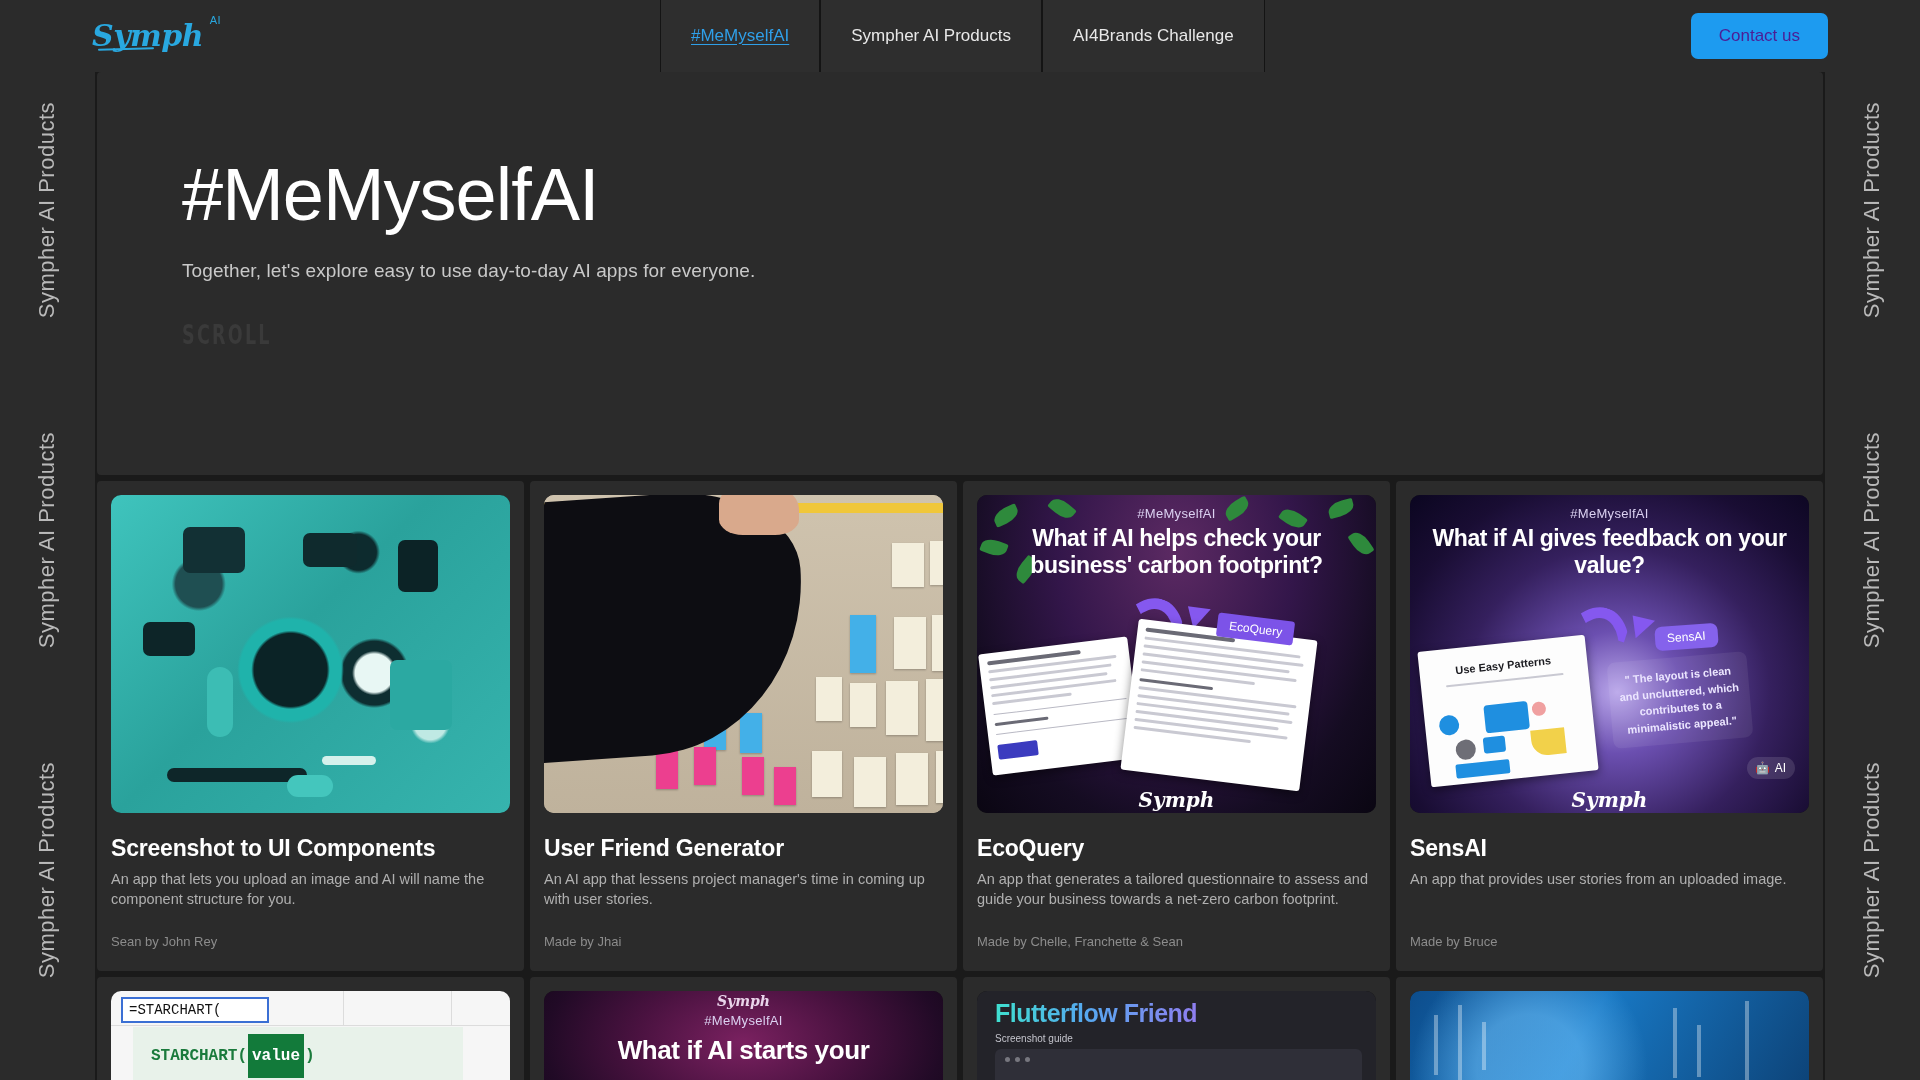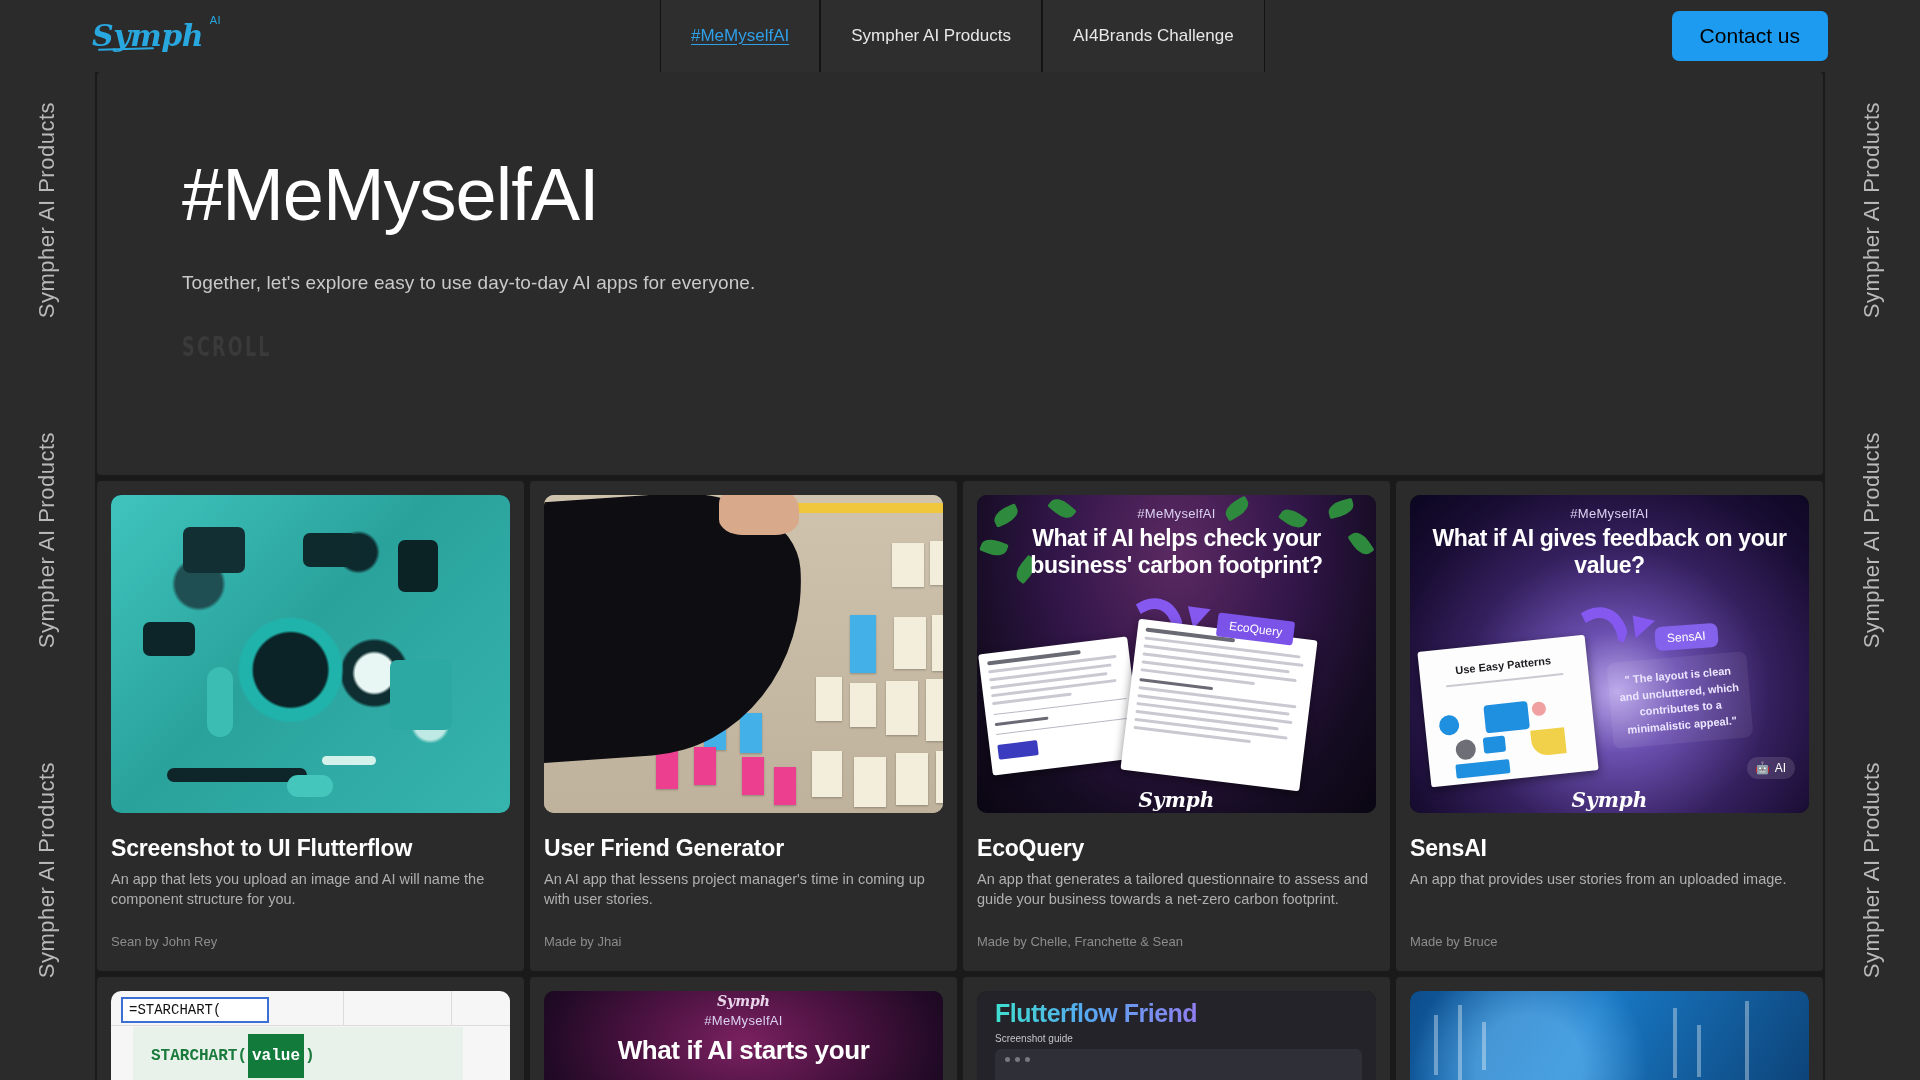--- a/index.html
+++ b/index.html
@@ -53,23 +53,23 @@
     background: #2e2e2e;
     border-left: 1px solid #141414;
     border-right: 1px solid #141414;
     cursor: pointer;
     white-space: nowrap;
   }
   .nav-link.active { color: #2f9fe8; text-decoration: underline; text-underline-offset: 3px; }
 
   .nav-right { flex: 1; display: flex; align-items: center; justify-content: flex-end; padding-right: 92px; }
   .contact-btn {
-    background: #1d9bf0; color: #000000;
+    background: #1d9bf0; color: #4c1d95;
     border: none; border-radius: 7px;
-    font-size: 21px;
+    font-size: 17px;
     font-family: "Liberation Sans", sans-serif;
     padding: 13px 28px;
     cursor: pointer;
   }
 
   
   .rail {
     position: absolute; top: 72px; width: 96px; height: 1008px;
     background: #2b2b2b;
     overflow: hidden;
@@ -112,21 +112,21 @@
     padding: 84px 0 0 85px;
   }
   .hero-title {
     color: #ffffff;
     font-size: 74px;
     font-weight: 400;
     letter-spacing: -1px;
     line-height: 1.05;
   }
   .hero-sub {
-    margin-top: 38px;
+    margin-top: 26px;
     color: #c9c9c9;
     font-size: 19px;
     letter-spacing: 0.1px;
   }
   .scroll-word {
     margin-top: 38px;
     color: #3a3a3a;
     font-size: 26px;
     font-weight: 700;
     font-family: "DejaVu Sans Condensed", "Liberation Sans Narrow", "Liberation Sans", sans-serif;
@@ -396,21 +396,21 @@
           <span class="chip" style="left:48%;top:12%;width:54px;height:34px;background:#0f2a2d;"></span>
           <span class="chip" style="left:72%;top:14%;width:40px;height:52px;background:#0c2326;"></span>
           <span class="chip" style="left:8%;top:40%;width:52px;height:34px;background:#0d2528;"></span>
           <span class="chip" style="left:70%;top:52%;width:62px;height:70px;background:#2ba9a2;"></span>
           <span class="chip" style="left:24%;top:54%;width:26px;height:70px;background:#3cbdb4;border-radius:13px;"></span>
           <span class="chip" style="left:14%;top:86%;width:140px;height:14px;background:#0e2629;border-radius:8px;"></span>
           <span class="chip" style="left:53%;top:82%;width:54px;height:9px;background:#d5f1ec;border-radius:5px;"></span>
           <span class="chip" style="left:44%;top:88%;width:46px;height:22px;background:#44c6bd;border-radius:11px;"></span>
         </div>
       </div>
-      <h3 class="card-title">Screenshot to UI Flutterflow</h3>
+      <h3 class="card-title">Screenshot to UI Components</h3>
       <p class="card-desc">An app that lets you upload an image and AI will name the component structure for you.</p>
       <div class="card-author">Sean by John Rey</div>
     </article>
 
     <article class="card">
       <div class="thumb">
         <div class="art-photo">
           <div class="wall"></div>
           <div class="yellowbar"></div>
           <span class="sticky cyan" style="left:150px;top:58px;"></span>

